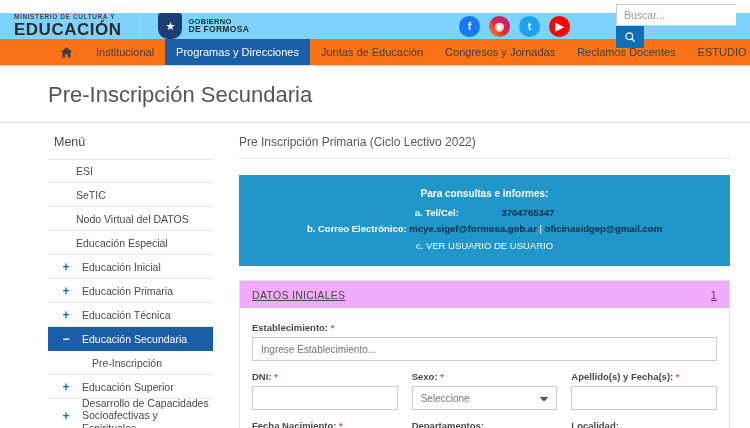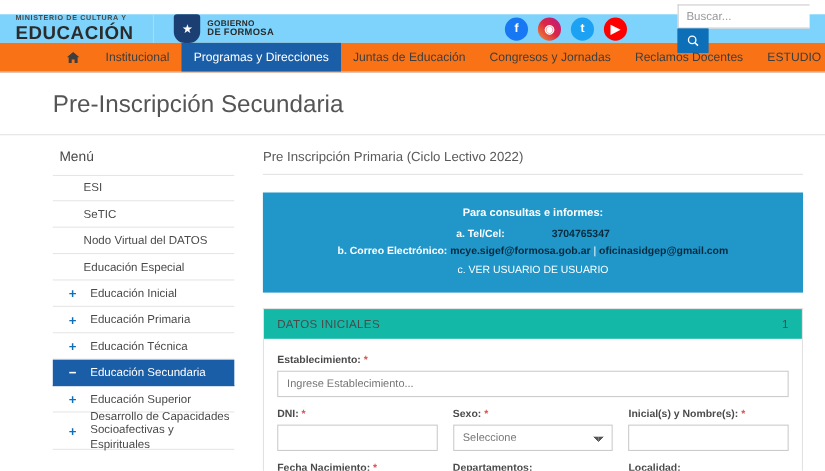--- a/index.html
+++ b/index.html
@@ -176,27 +176,28 @@
   .info-line { font-size: 9.5px; }
   .info-line b { font-weight: 700; }
   .info-line .em { color: #062a3d; font-weight: 700; margin-left: 40px; }
   .info-line a { color: #062a3d; font-weight: 700; text-decoration: none; }
 
   .panel {
     margin-top: 14px;
     border: 1px solid #e2e2e2;
   }
   .panel-head {
-    background: #14b8a6;
+    background: #f0abfc;
     height: 27px;
     display: flex; align-items: center; justify-content: space-between;
     padding: 0 12px;
     font-size: 10.5px;
     color: #4a4a4a;
     letter-spacing: .3px;
+    text-decoration: underline;
   }
   .panel-body { padding: 12px 12px 10px; }
   .field-label {
     font-size: 9.5px; color: #4a4a4a; margin-bottom: 4px; font-weight: 600;
   }
   .req { color: #d9534f; }
   .input {
     width: 100%; height: 24px;
     border: 1px solid #cccccc; background: #ffffff;
     font-size: 10px; color: #9a9a9a;
@@ -300,20 +301,23 @@
         <span class="lbl">Educación Primaria</span>
       </li>
       <li class="menu-li has-icon">
         <span class="plus">+</span>
         <span class="lbl">Educación Técnica</span>
       </li>
       <li class="menu-li has-icon active">
         <span class="plus">−</span>
         <span class="lbl">Educación Secundaria</span>
       </li>
+      <li class="menu-li sub">
+        <span class="lbl">Pre-Inscripción</span>
+      </li>
       <li class="menu-li has-icon">
         <span class="plus">+</span>
         <span class="lbl">Educación Superior</span>
       </li>
       <li class="menu-li has-icon tall">
         <span class="plus">+</span>
         <span class="lbl">Desarrollo de Capacidades Socioafectivas y Espirituales</span>
       </li>
     </ul>
   </div>
@@ -363,21 +367,21 @@
             <div class="field-label">
               <span>Sexo:</span>
               <span class="req">*</span>
             </div>
             <select class="select">
               <option>Seleccione</option>
             </select>
           </div>
           <div class="col">
             <div class="field-label">
-              <span>Inicial(s) y Nombre(s):</span>
+              <span>Apellido(s) y Fecha(s):</span>
               <span class="req">*</span>
             </div>
             <input class="input" type="text" placeholder="" style="">
           </div>
         </div>
 
         <div class="row">
           <div class="col">
             <div class="field-label">
               <span>Fecha Nacimiento:</span>

